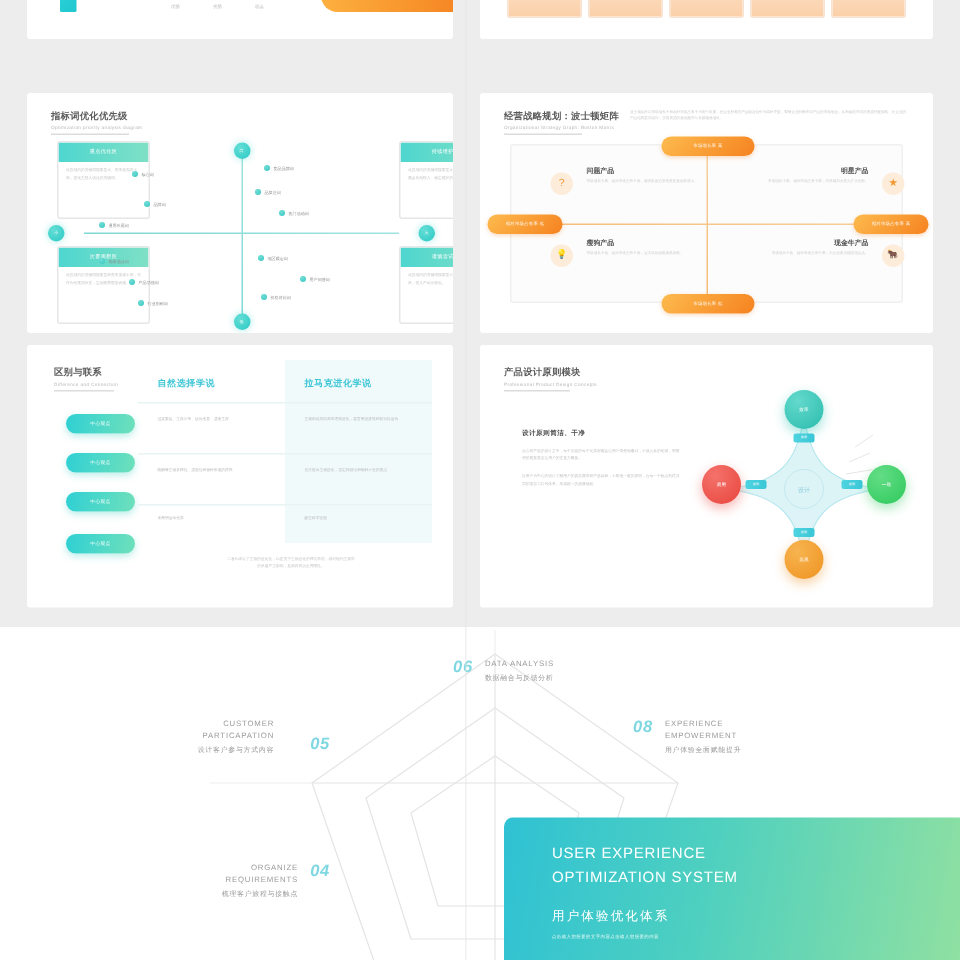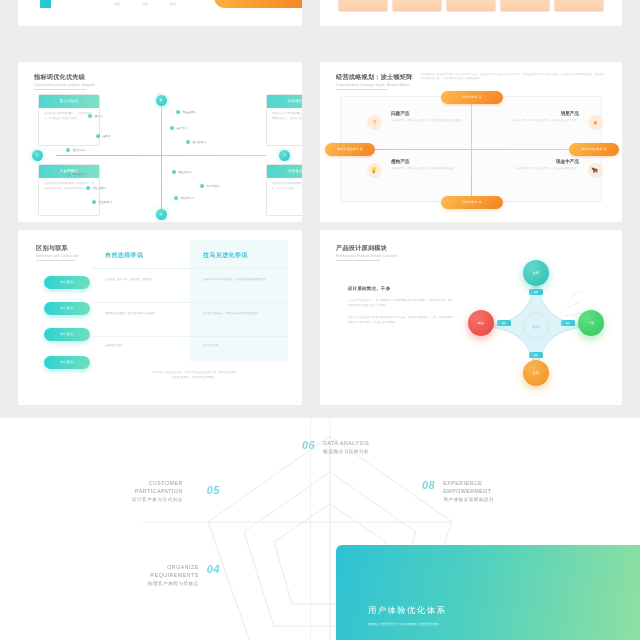--- a/index.html
+++ b/index.html
@@ -455,42 +455,46 @@
         <div class="num">08</div>
         <div>
           <div class="en">EXPERIENCE</div>
           <div class="en">EMPOWERMENT</div>
           <div class="cn">用户体验全面赋能提升</div>
         </div>
       </div>
     </div>
 
     <div class="step right-align" style="left:108px; top:62px; width:112px">
-      <div style="display:flex; align-items:center; gap:24px; justify-content:flex-end">
+      <div style="display:flex; align-items:flex-end; gap:24px; justify-content:flex-end">
         <div style="text-align:right">
           <div class="en">CUSTOMER</div>
           <div class="en">PARTICAPATION</div>
           <div class="cn">设计客户参与方式内容</div>
         </div>
         <div class="num">05</div>
       </div>
     </div>
 
-    <div class="step right-align" style="left:100px; top:146px; width:120px">
+    <div class="step right-align" style="left:100px; top:158px; width:120px">
       <div style="display:flex; align-items:flex-start; gap:8px; justify-content:flex-end">
         <div style="text-align:right">
           <div class="en">ORGANIZE</div>
           <div class="en">REQUIREMENTS</div>
           <div class="cn">梳理客户旅程与接触点</div>
         </div>
         <div class="num">04</div>
       </div>
     </div>
   </div>
 
   <div class="banner">
+    <div class="b-en">
+      <div>USER EXPERIENCE</div>
+      <div>OPTIMIZATION SYSTEM</div>
+    </div>
     <div class="b-cn">用户体验优化体系</div>
     <div class="b-sub">点击输入您想要的文字内容点击输入您想要的内容</div>
   </div>
 
   <div class="vgap" style="left:310px"></div>
 
 </div>
 
 </body></html>

